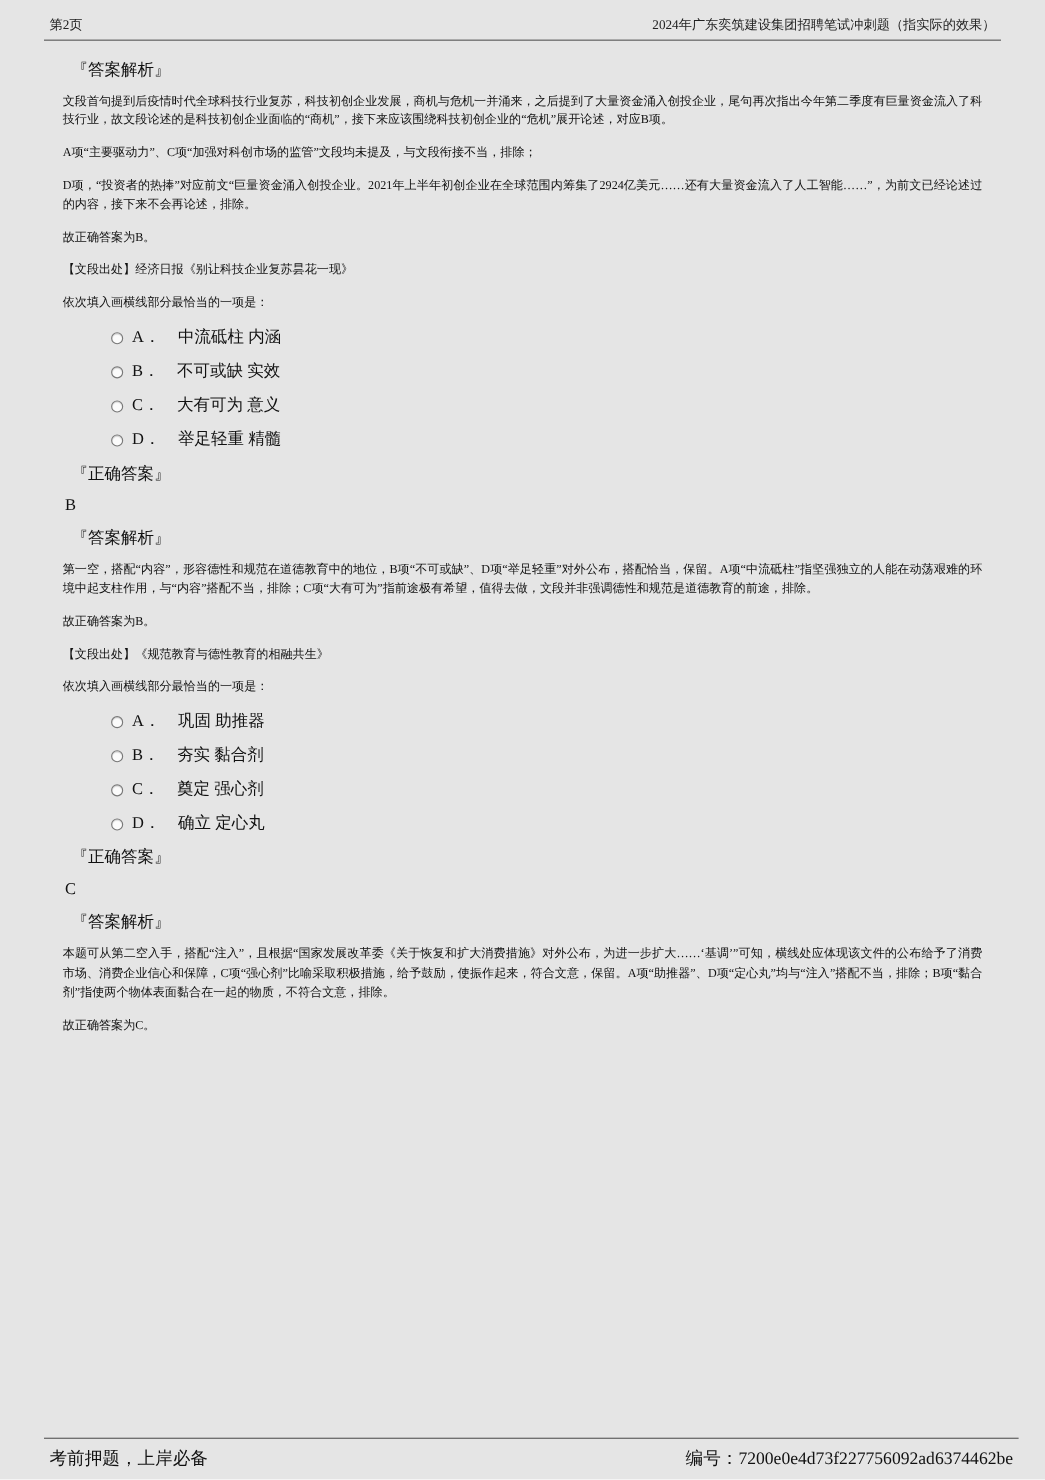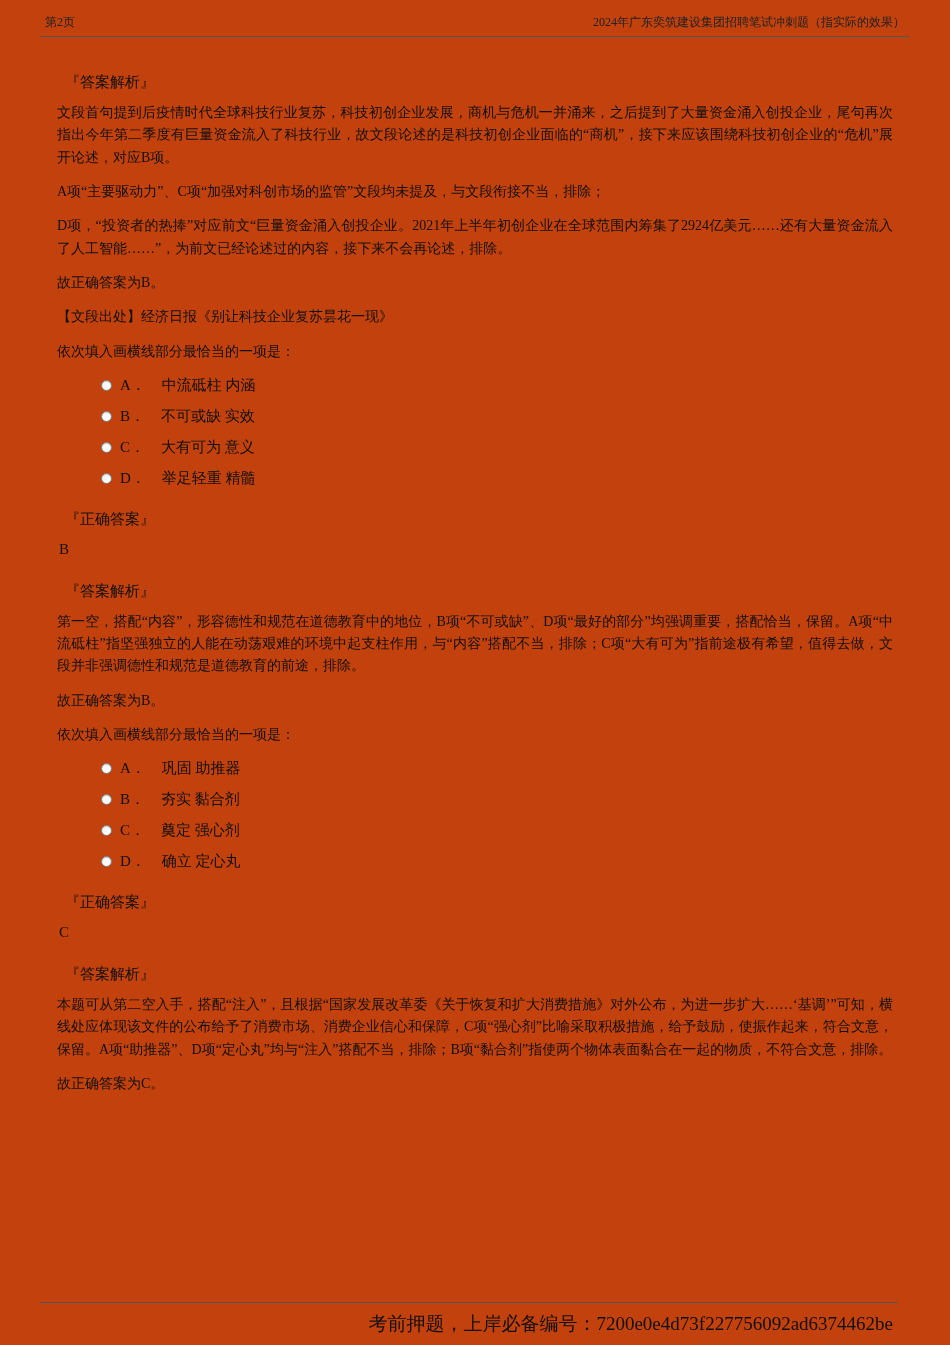--- a/index.html
+++ b/index.html
@@ -1,45 +1,45 @@
 <!DOCTYPE html>
 <html><head>
 <meta charset="utf-8">
 <style>
   html, body { margin: 0; padding: 0; background: #ffffff; }
   .page {
-    width: 950px; height: 1345px; background: #c2410c; color: #111;
+    width: 950px; height: 1345px; background: #e5e5e5; color: #111;
     position: relative; overflow: hidden;
     font-family: "Liberation Serif", "DejaVu Serif", serif;
   }
   .page-header {
     display: flex; justify-content: space-between; align-items: flex-end;
     margin: 0 40px; padding: 14px 5px 5px 5px;
     border-bottom: 1px solid #555; font-size: 12px; color: #222;
   }
   .page-body { padding: 15px 57px 0 57px; }
   .para {
-    font-size: 14px; line-height: 1.6; text-align: justify;
+    font-size: 11px; line-height: 1.6; text-align: justify;
     margin: 0 0 12px 0;
   }
   .stem { margin-top: 22px; }
-  .label-line { font-size: 15px; line-height: 1.45; margin: 20px 0 8px 8px; }
+  .label-line { font-size: 15px; line-height: 1.45; margin: 2px 0 8px 8px; }
   .answer-line { font-size: 15px; line-height: 1.45; margin: 0 0 8px 2px; }
   .options { margin: 2px 0 10px 44px; }
   .option { display: flex; align-items: center; margin-bottom: 10px; font-size: 15px; line-height: 1.4; }
   .radio {
     width: 9px; height: 9px; border: 1px solid #777; border-radius: 50%;
     background: #fbfbfb; box-shadow: inset 0 1px 1px rgba(0,0,0,.18);
     margin-right: 8px; flex: none;
   }
   .opt-letter { margin-right: 16px; }
   .page-footer {
-    position: absolute; left: 40px; right: 52px; bottom: 8px;
-    border-top: 1px solid #555; display: flex; justify-content: flex-end;
-    padding: 8px 5px 0 5px; font-size: 19px; color: #111;
+    position: absolute; left: 40px; right: 24px; bottom: 8px;
+    border-top: 1px solid #555; display: flex; justify-content: space-between;
+    padding: 8px 5px 0 5px; font-size: 16px; color: #111;
   }
 </style>
 </head>
 <body>
 
 <div class="page">
 
   <header class="page-header">
     <span>第2页</span>
     <span>2024年广东奕筑建设集团招聘笔试冲刺题（指实际的效果）</span>
@@ -73,22 +73,23 @@
       </div>
       <div class="option">
         <span class="radio"></span>
         <span class="opt-letter">D．</span>
         <span class="opt-text">举足轻重 精髓</span>
       </div>
     </div>
     <div class="label-line">『正确答案』</div>
     <div class="answer-line">B</div>
     <div class="label-line">『答案解析』</div>
-    <p class="para">第一空，搭配“内容”，形容德性和规范在道德教育中的地位，B项“不可或缺”、D项“最好的部分”均强调重要，搭配恰当，保留。A项“中流砥柱”指坚强独立的人能在动荡艰难的环境中起支柱作用，与“内容”搭配不当，排除；C项“大有可为”指前途极有希望，值得去做，文段并非强调德性和规范是道德教育的前途，排除。</p>
+    <p class="para">第一空，搭配“内容”，形容德性和规范在道德教育中的地位，B项“不可或缺”、D项“举足轻重”对外公布，搭配恰当，保留。A项“中流砥柱”指坚强独立的人能在动荡艰难的环境中起支柱作用，与“内容”搭配不当，排除；C项“大有可为”指前途极有希望，值得去做，文段并非强调德性和规范是道德教育的前途，排除。</p>
     <p class="para">故正确答案为B。</p>
+    <p class="para">【文段出处】《规范教育与德性教育的相融共生》</p>
 
     <p class="para">依次填入画横线部分最恰当的一项是：</p>
     <div class="options">
       <div class="option">
         <span class="radio"></span>
         <span class="opt-letter">A．</span>
         <span class="opt-text">巩固 助推器</span>
       </div>
       <div class="option">
         <span class="radio"></span>

